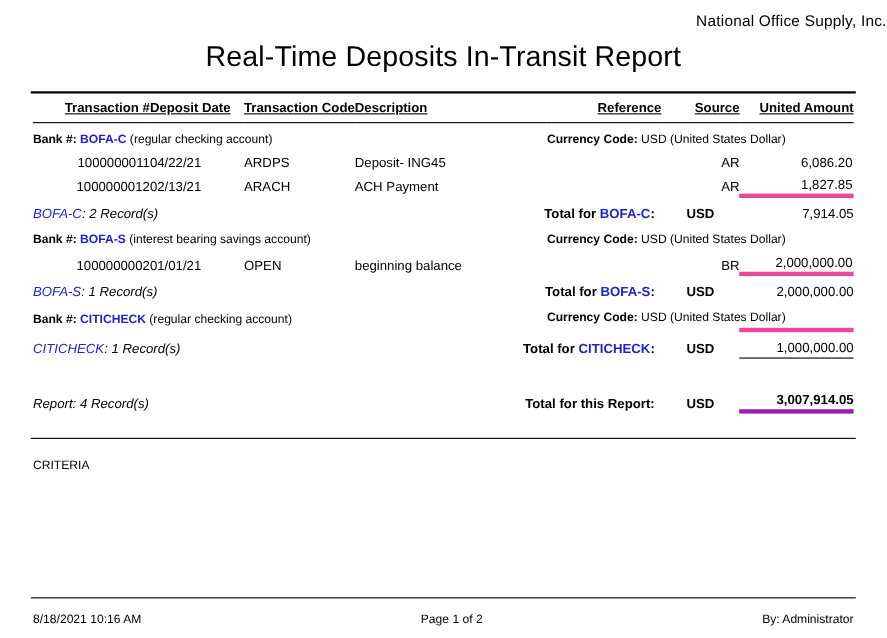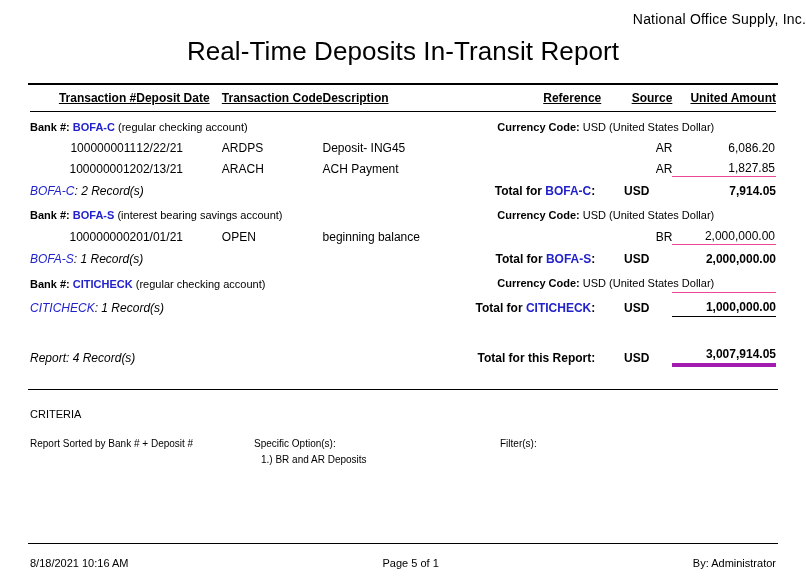--- a/index.html
+++ b/index.html
@@ -99,23 +99,23 @@
   }
   .recs .plain { color: #000; font-style: italic; }
   .total-label {
     font-weight: bold;
     text-align: right;
     padding-right: 6px !important;
   }
   .total-label .code { color: #2222cc; }
   .total-cur { font-weight: bold; text-align: center; }
   .total-amt {
-    font-weight: bold;
-    text-align: right;
-    border-top: 1px solid #ec4899;
+    font-weight: normal;
+    text-align: right;
+    border-top: 4px solid #ec4899;
     padding-top: 2px !important;
   }
   .grand-row td {
     padding-top: 30px !important;
     font-size: 12px;
   }
   .grand-amt {
     font-weight: bold;
     text-align: right;
     border-top: 1px solid #000;
@@ -198,21 +198,21 @@
             <span class="bank-code">BOFA-C</span>
             <span class="bank-desc">(regular checking account)</span>
           </td>
           <td colspan="3">
             <span class="currency-label">Currency Code:</span>
             <span class="currency-val">USD (United States Dollar)</span>
           </td>
         </tr>
         <tr class="data-row">
           <td class="c-txn">1000000011</td>
-          <td class="c-date">12/22/21</td>
+          <td class="c-date">04/22/21</td>
           <td class="c-code">ARDPS</td>
           <td class="c-desc">Deposit- ING45</td>
           <td class="c-ref"></td>
           <td class="c-src">AR</td>
           <td class="c-amt">6,086.20</td>
         </tr>
         <tr class="data-row">
           <td class="c-txn">1000000012</td>
           <td class="c-date">02/13/21</td>
           <td class="c-code">ARACH</td>
@@ -300,30 +300,22 @@
           <td class="grand-amt">3,007,914.05</td>
         </tr>
       </tbody>
     </table>
   </div>
 
   <div class="criteria-rule"></div>
 
   <div class="criteria">
     <div class="criteria-title">CRITERIA</div>
-    <div class="criteria-body">
-      <div class="crit-sort">Report Sorted by Bank # + Deposit #</div>
-      <div class="crit-spec">
-        <span>Specific Option(s):</span>
-        <span class="opt">1.) BR and AR Deposits</span>
-      </div>
-      <div class="crit-filter">Filter(s):</div>
-    </div>
   </div>
 
   <div class="footer-rule"></div>
   <div class="footer">
     <div>8/18/2021 10:16 AM</div>
-    <div class="mid">Page 5 of 1</div>
+    <div class="mid">Page 1 of 2</div>
     <div>By: Administrator</div>
   </div>
 
 </div>
 
 </body></html>

